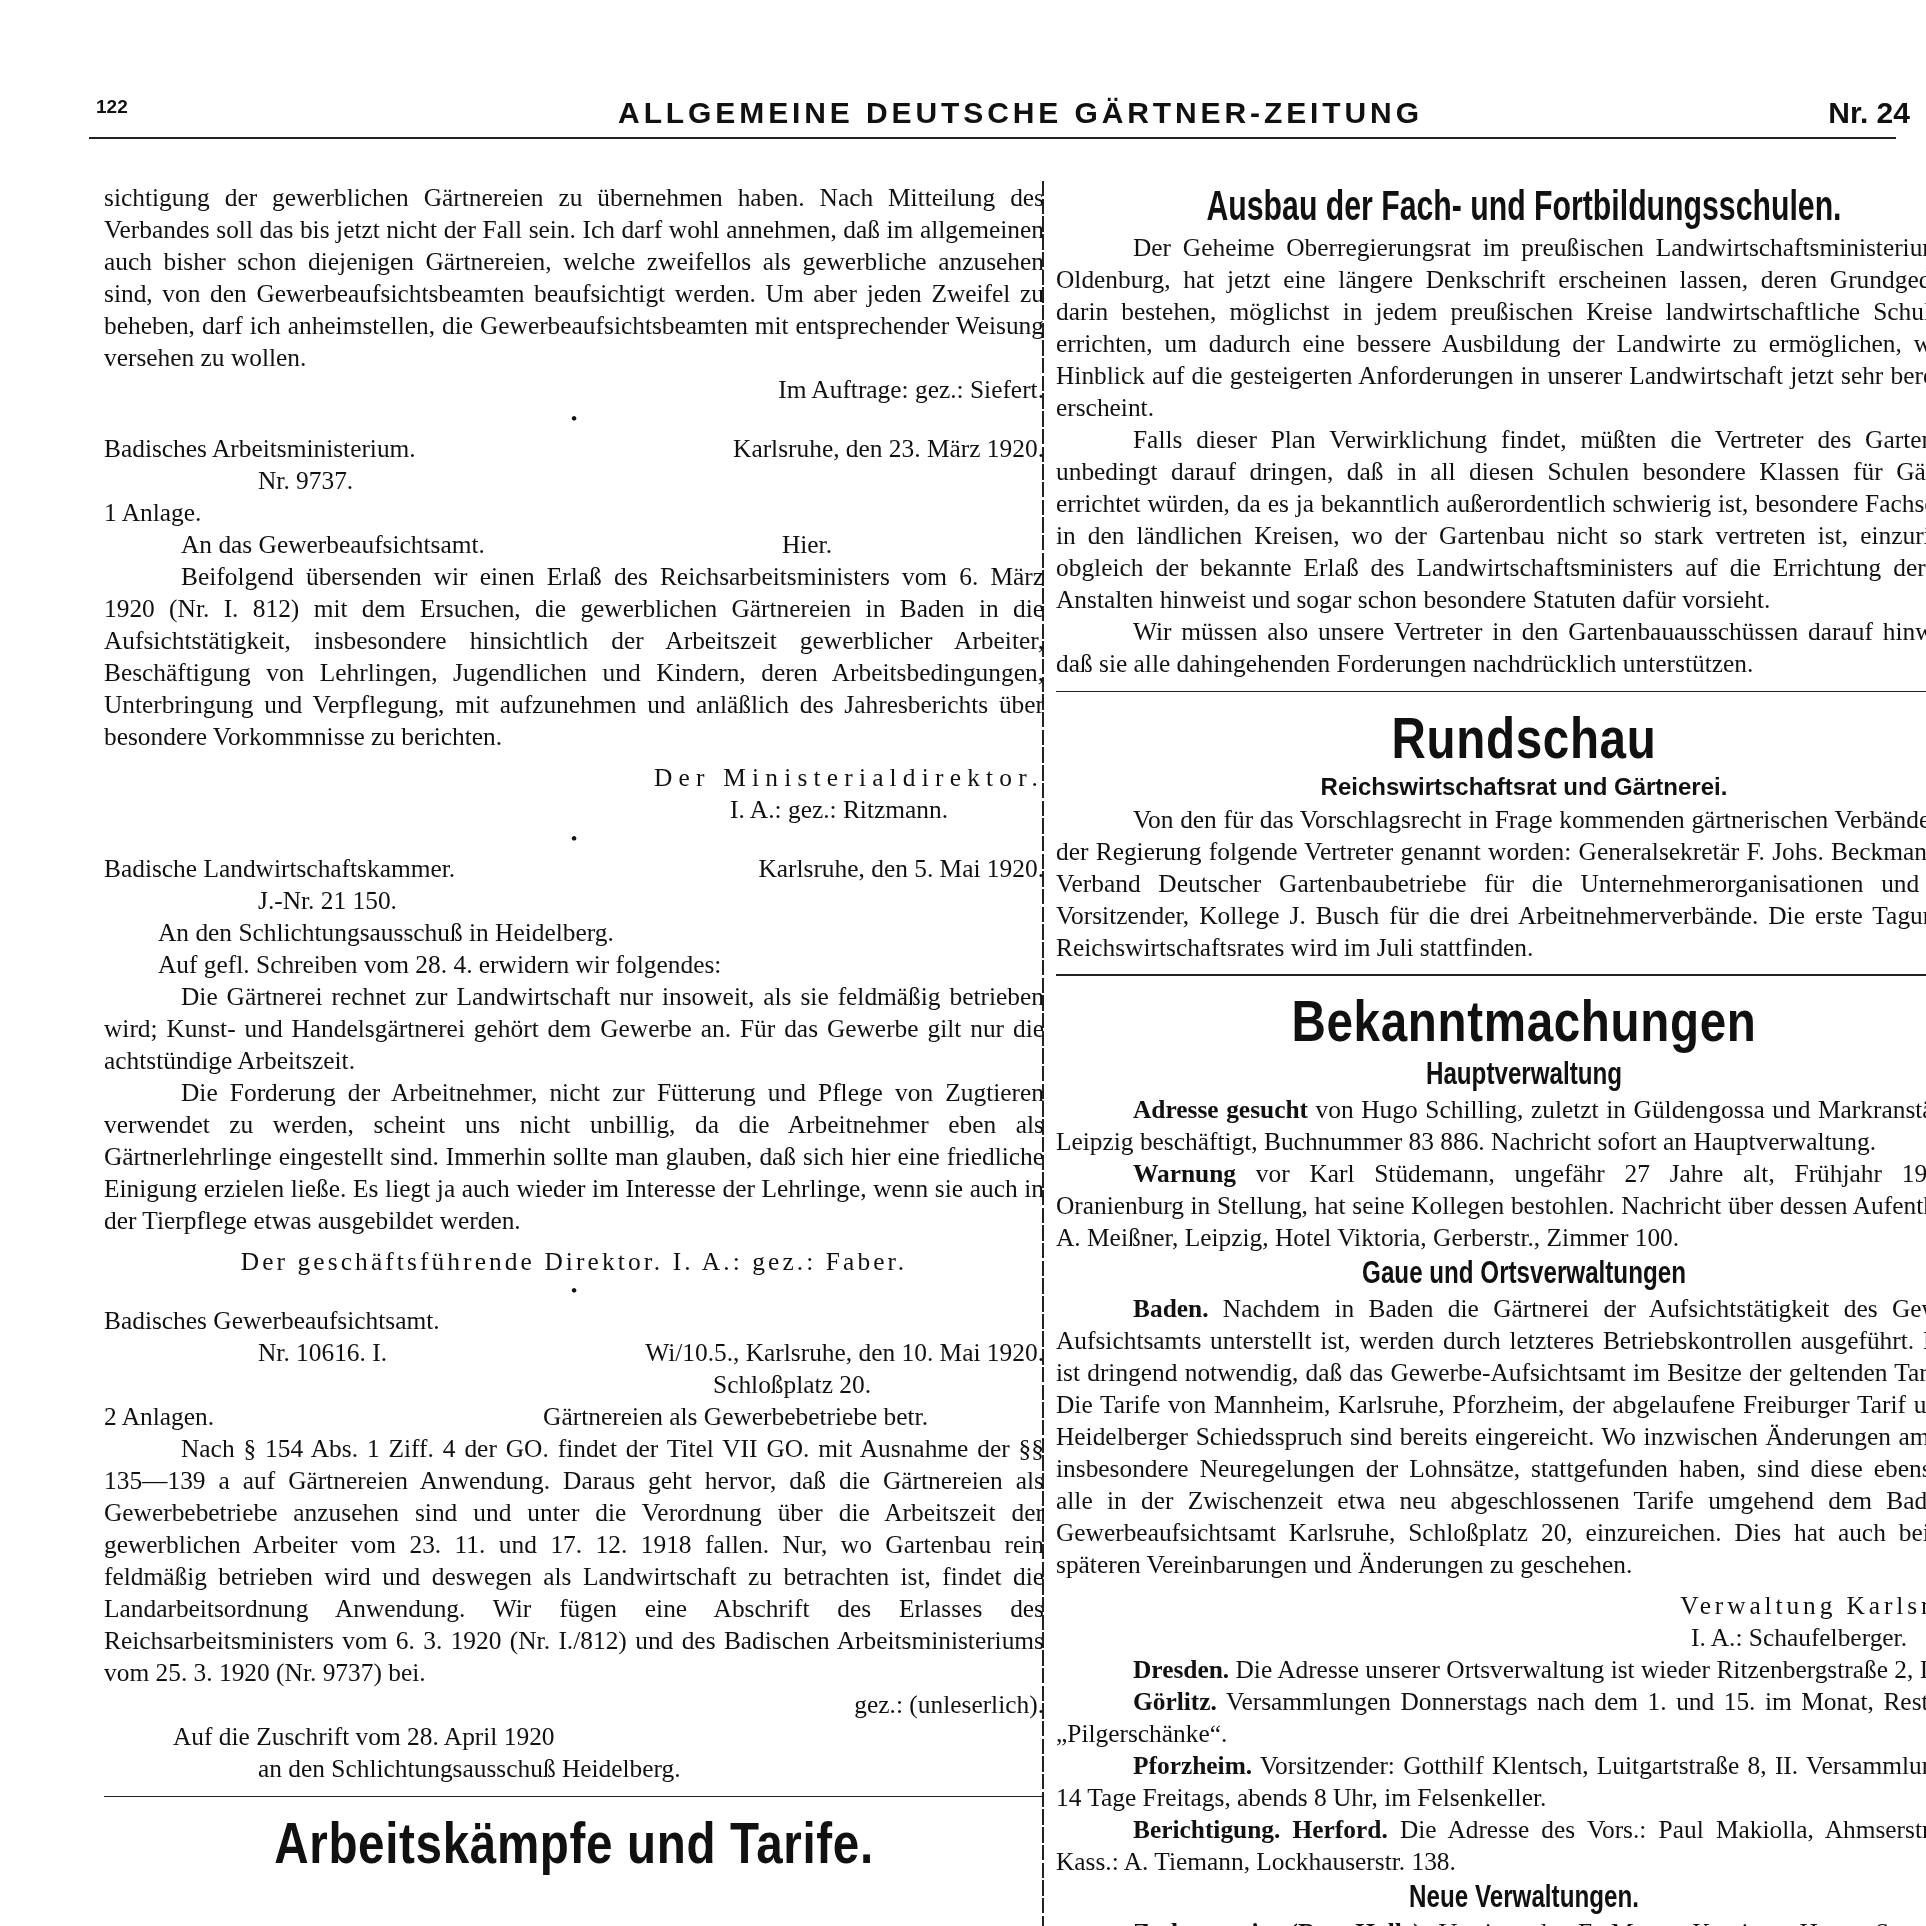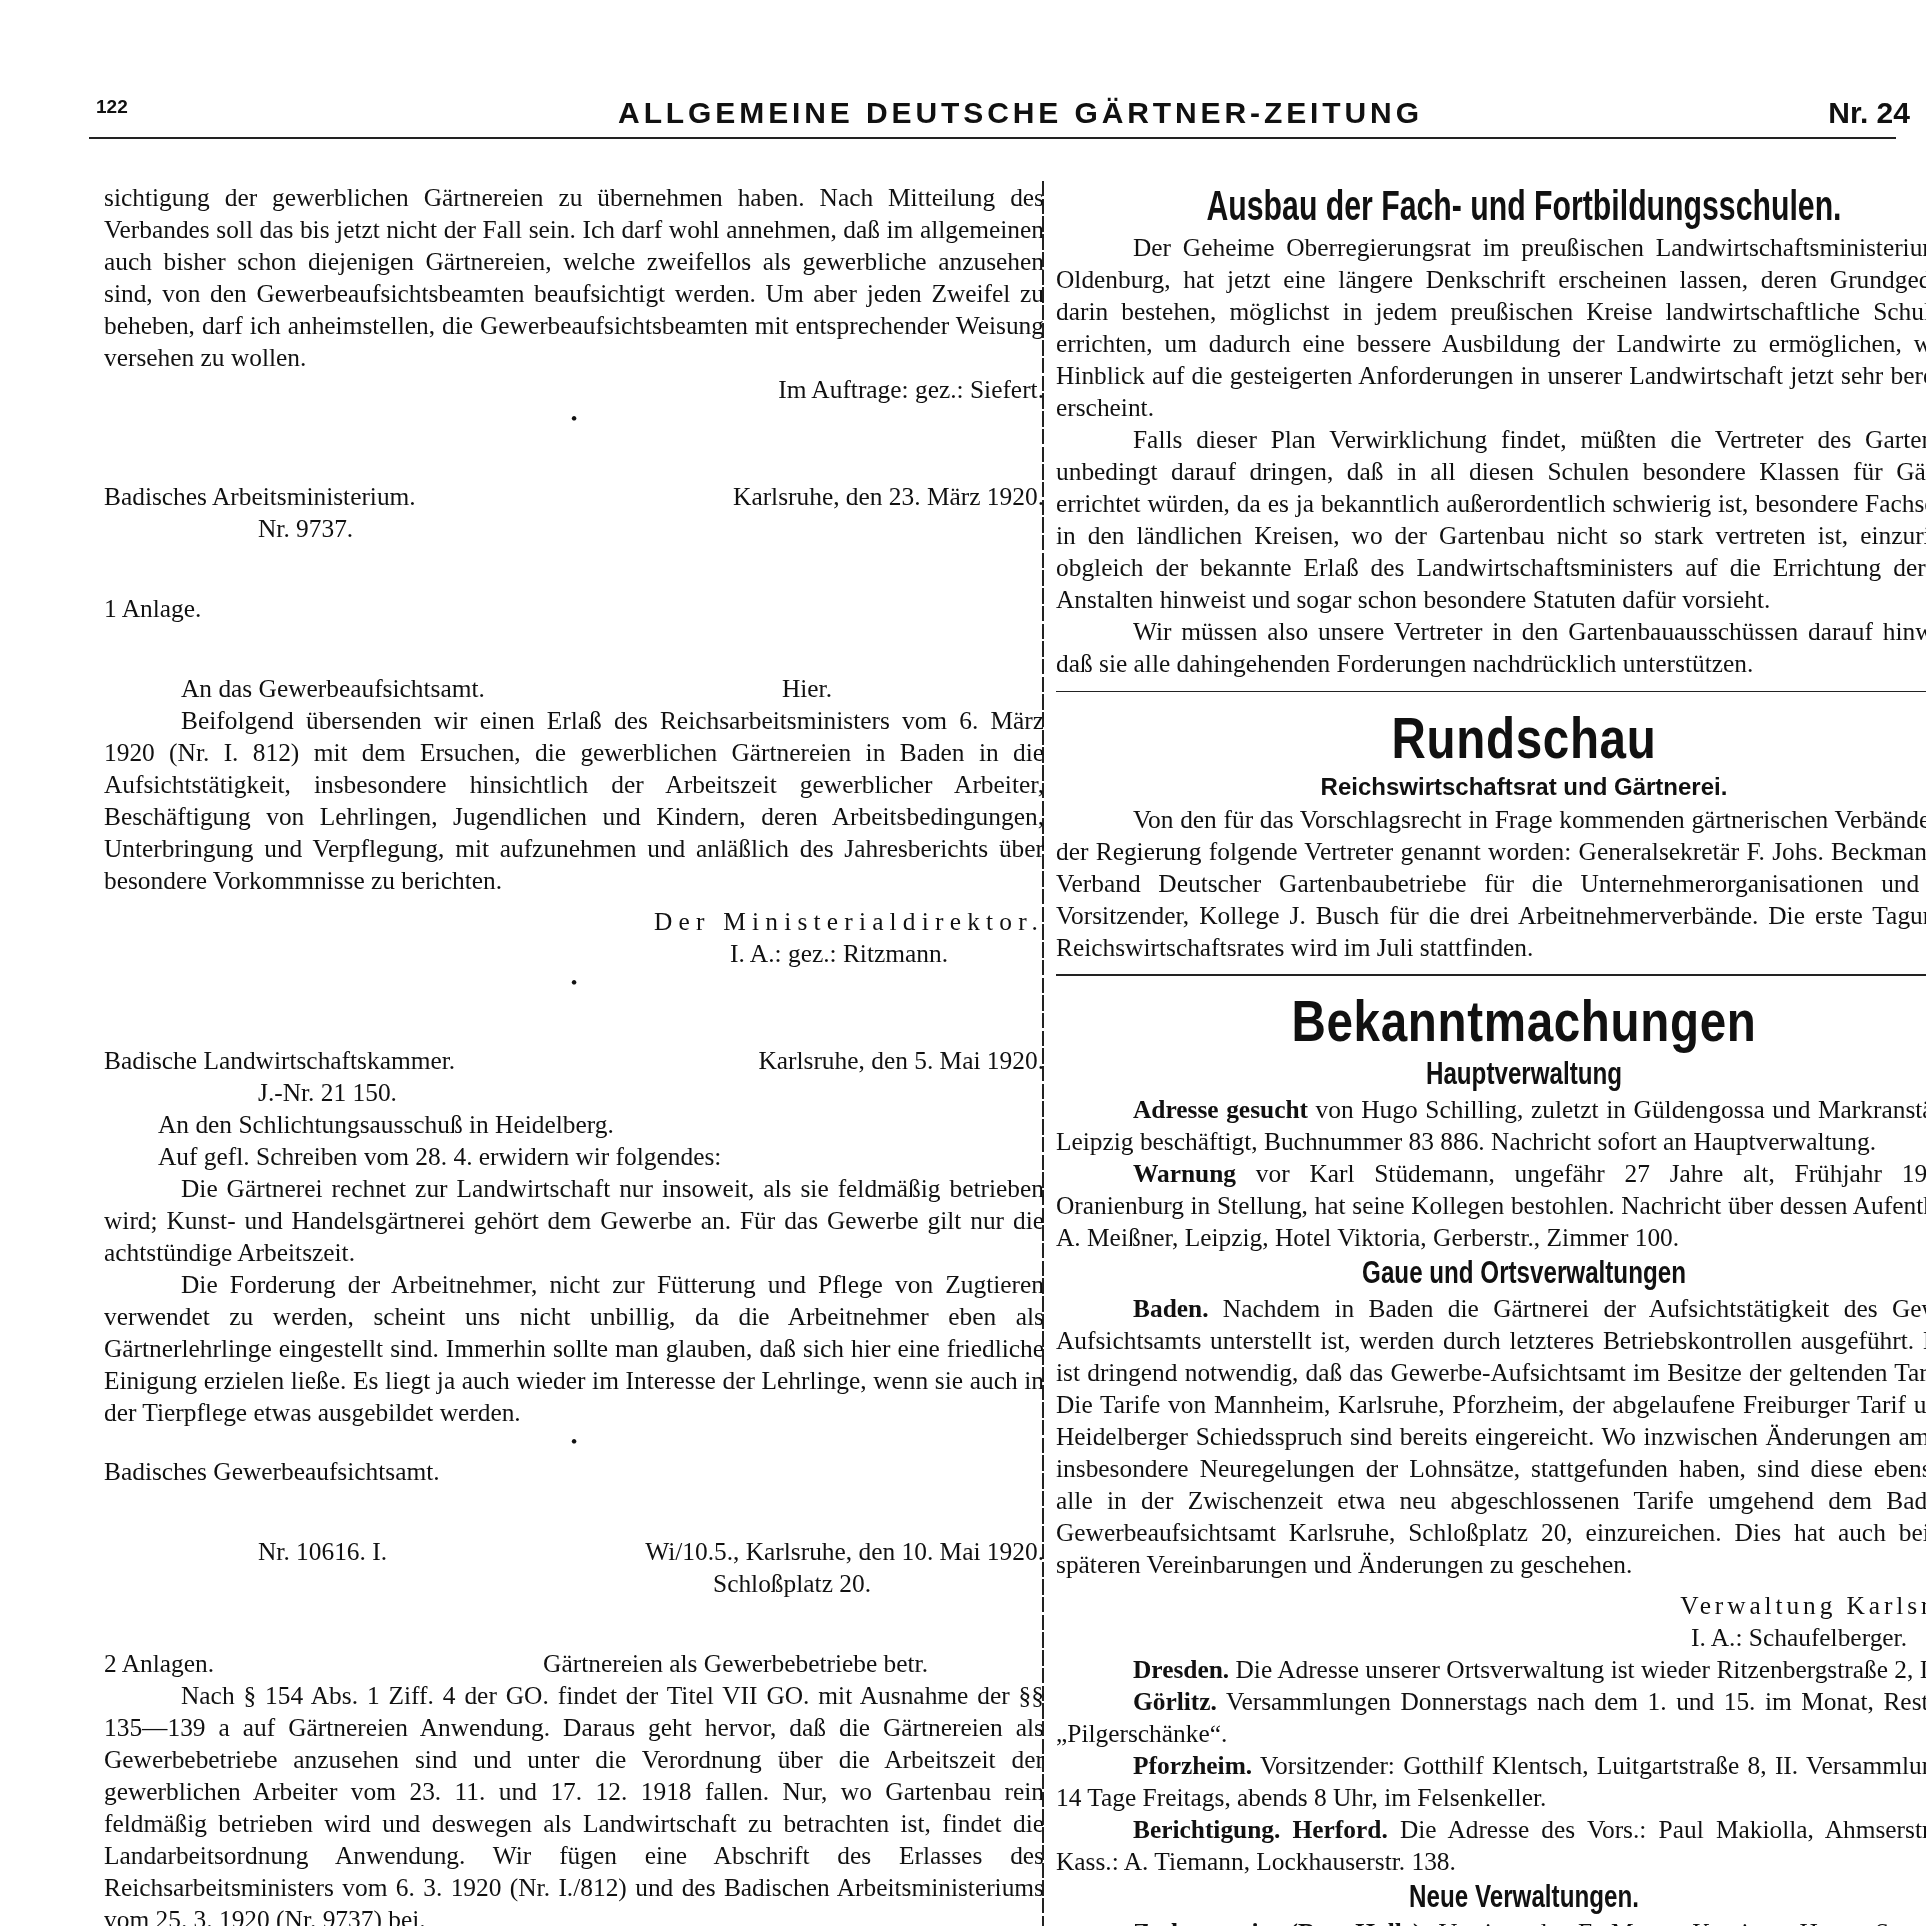--- a/index.html
+++ b/index.html
@@ -12,21 +12,21 @@
   .mh-rule { position:absolute; left:89px; top:137px; width:1807px; height:2.3px; background:#222; }
   .col { position:absolute; top:181px; width:940px; font-size:25.4px; line-height:32px; text-align:justify; }
   .col.left { left:104px; }
   .col.right { left:1056px; width:936px; }
   .vrule { position:absolute; left:1042px; top:181px; width:1.9px; height:2361px; background:repeating-linear-gradient(to bottom,#222 0 15.4px,#fff 15.4px 17.7px); }
   p { margin:0; text-indent:0; }
   .ind { text-indent:77px; }
   .b { font-weight:bold; }
   .sp { letter-spacing:6.2px;margin-top:9px; }
   .center { text-align:center; }
-  .row { display:flex; justify-content:space-between;margin-top:48px; }
+  .row { display:flex; justify-content:space-between; }
   .sig { text-align:right; }
   .star { text-align:center; font-size:19px; line-height:27px; }
   .h-big { font-family:"Liberation Sans",sans-serif; font-weight:bold; text-align:center; font-size:58px; line-height:67px; transform:scaleX(0.82); letter-spacing:0.8px; }
   .h-med { font-family:"Liberation Sans",sans-serif; font-weight:bold; text-align:center; font-size:42px; line-height:50px; transform:scaleX(0.72); }
   .h-sec { font-family:"Liberation Sans",sans-serif; font-weight:bold; text-align:center; font-size:31px; line-height:39px; transform:scaleX(0.78); }
   .h-small { font-family:"Liberation Sans",sans-serif; font-weight:bold; text-align:center; font-size:24px; line-height:32px; }
   .hr { height:2.3px; background:#222; margin:11.6px 0 11.6px 0; }
   .hr.thin { height:1.5px; }
 </style>
 </head>
@@ -70,20 +70,21 @@
     <div>
       <div class="row">
         <span>Badische Landwirtschaftskammer.</span>
         <span>Karlsruhe, den 5. Mai 1920.</span>
       </div>
       <p style="padding-left:154px">J.-Nr. 21 150.</p>
       <p style="padding-left:54px">An den Schlichtungsausschuß in Heidelberg.</p>
       <p style="padding-left:54px">Auf gefl. Schreiben vom 28. 4. erwidern wir folgendes:</p>
       <p class="ind">Die Gärtnerei rechnet zur Landwirtschaft nur insoweit, als sie feldmäßig betrieben wird; Kunst- und Handelsgärtnerei gehört dem Gewerbe an. Für das Gewerbe gilt nur die achtstündige Arbeitszeit.</p>
       <p class="ind">Die Forderung der Arbeitnehmer, nicht zur Fütterung und Pflege von Zugtieren verwendet zu werden, scheint uns nicht unbillig, da die Arbeitnehmer eben als Gärtnerlehrlinge eingestellt sind. Immerhin sollte man glauben, daß sich hier eine friedliche Einigung erzielen ließe. Es liegt ja auch wieder im Interesse der Lehrlinge, wenn sie auch in der Tierpflege etwas ausgebildet werden.</p>
+      <p class="center sp" style="letter-spacing:3.1px">Der geschäftsführende Direktor. I. A.: gez.: Faber.</p>
     </div>
     <div class="star">•</div>
 
     <div>
       <p>Badisches Gewerbeaufsichtsamt.</p>
       <div class="row" style="padding-left:154px">
         <span>Nr. 10616. I.</span>
         <span>Wi/10.5., Karlsruhe, den 10. Mai 1920.</span>
       </div>
       <p class="sig" style="padding-right:173px">Schloßplatz 20.</p>

